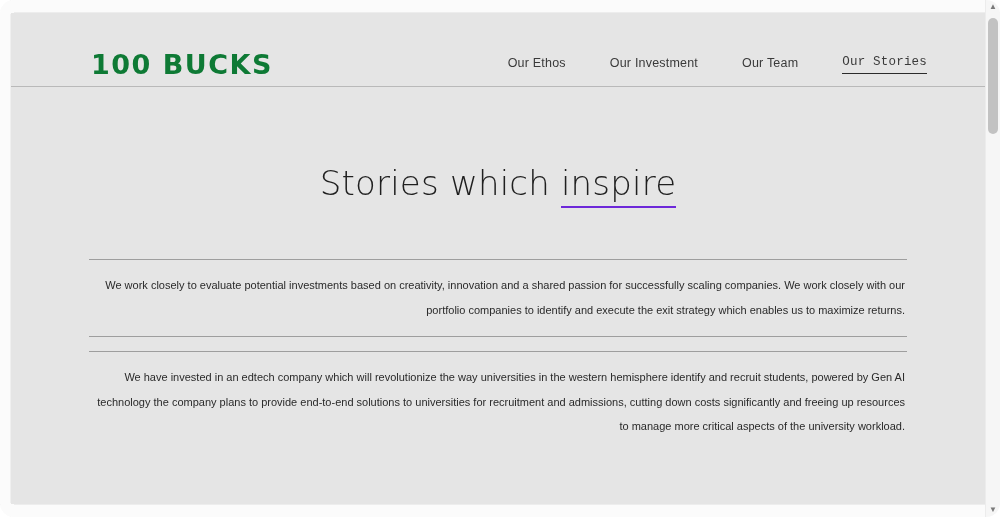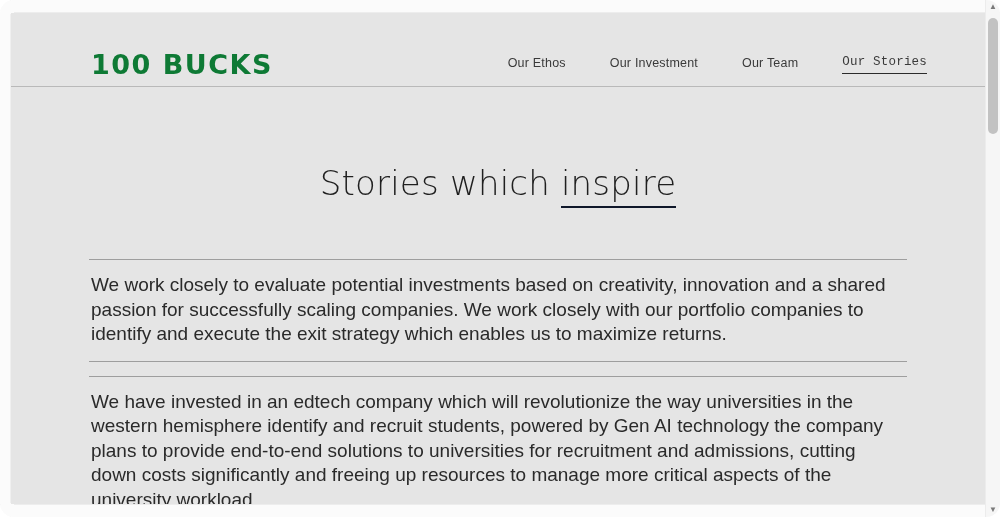--- a/index.html
+++ b/index.html
@@ -139,40 +139,41 @@
     text-align: center;
   }
   .hero-title {
     font-family: "DejaVu Sans", sans-serif;
     font-weight: 300;
     font-size: 34px;
     color: #1f1f1f;
     letter-spacing: 0.2px;
   }
   .hero-title .accent {
-    border-bottom: 2px solid #0f172a;
+    border-bottom: 2px solid #6d28d9;
     padding-bottom: 3px;
   }
 
   
   .content {
     margin: 0 auto;
     width: 818px;
     padding-top: 56px;
   }
   .rule {
     height: 1px;
     background: #9e9e9e;
     width: 100%;
   }
   .para {
-    font-size: 19px;
+    font-size: 11px;
     line-height: 24.5px;
     color: #2a2a2a;
     padding: 13px 2px 14px 2px;
+    text-align: right;
   }
   .gap {
     height: 14px;
   }
 </style>
 </head>
 <body>
 
 <div class="window">
 

